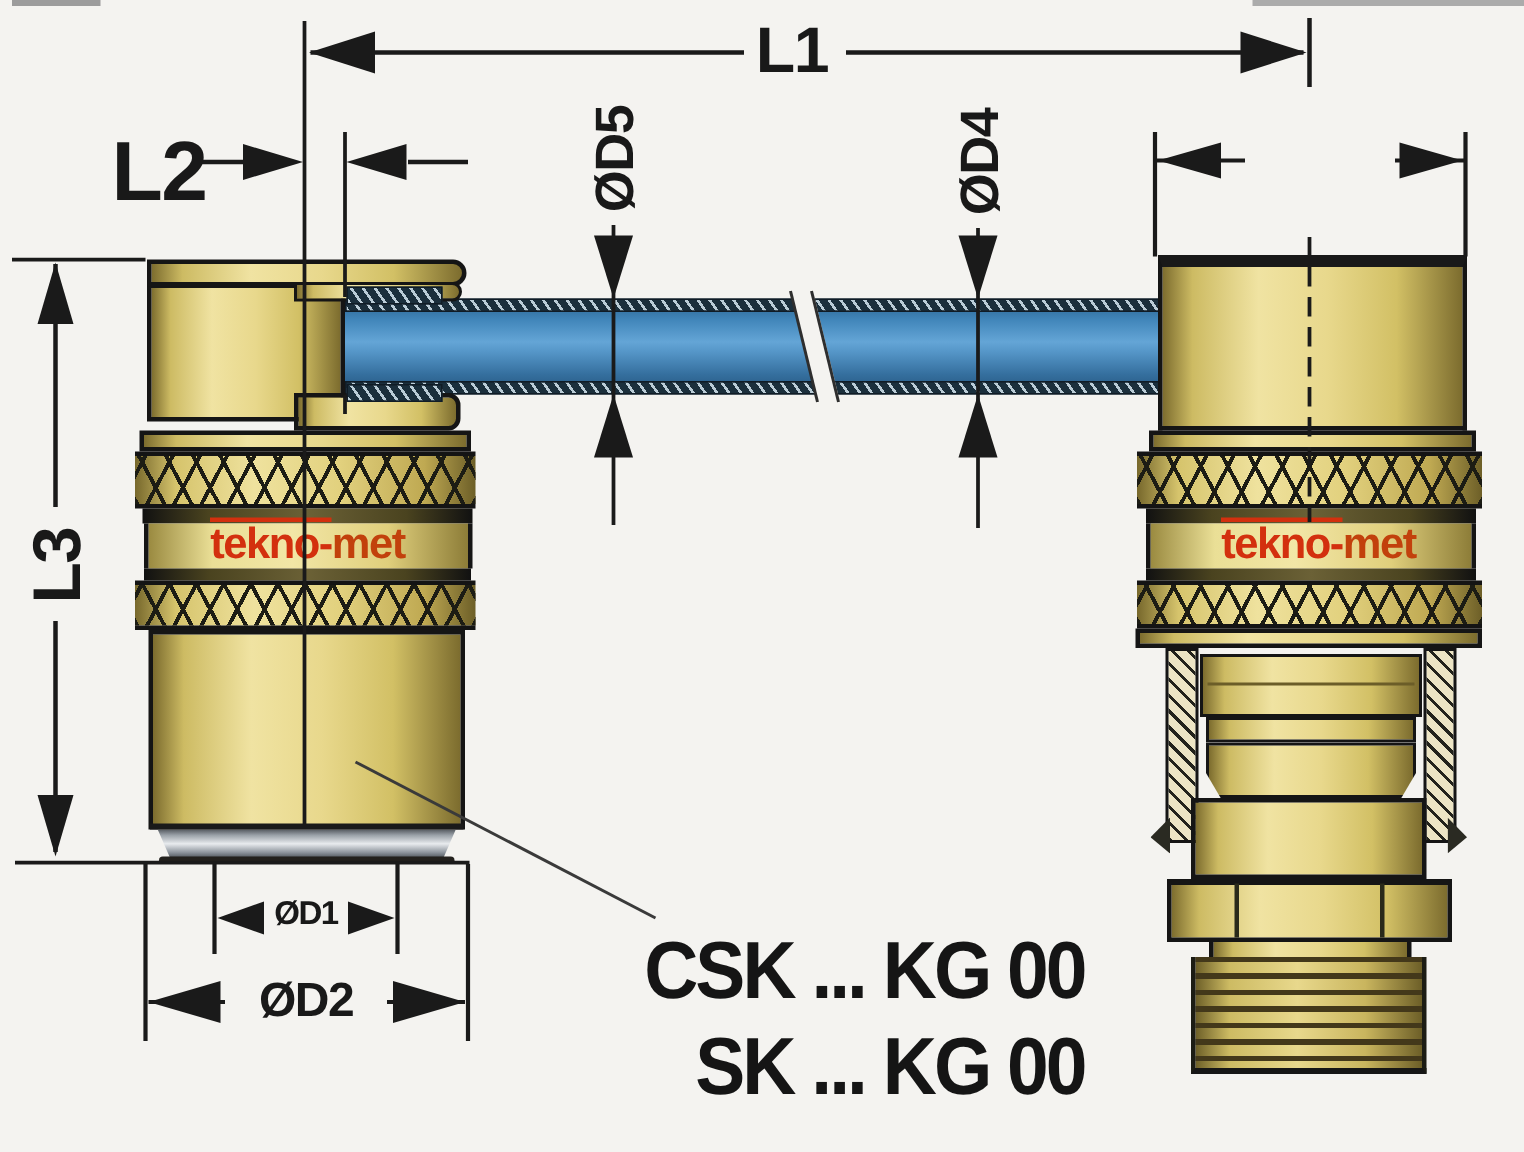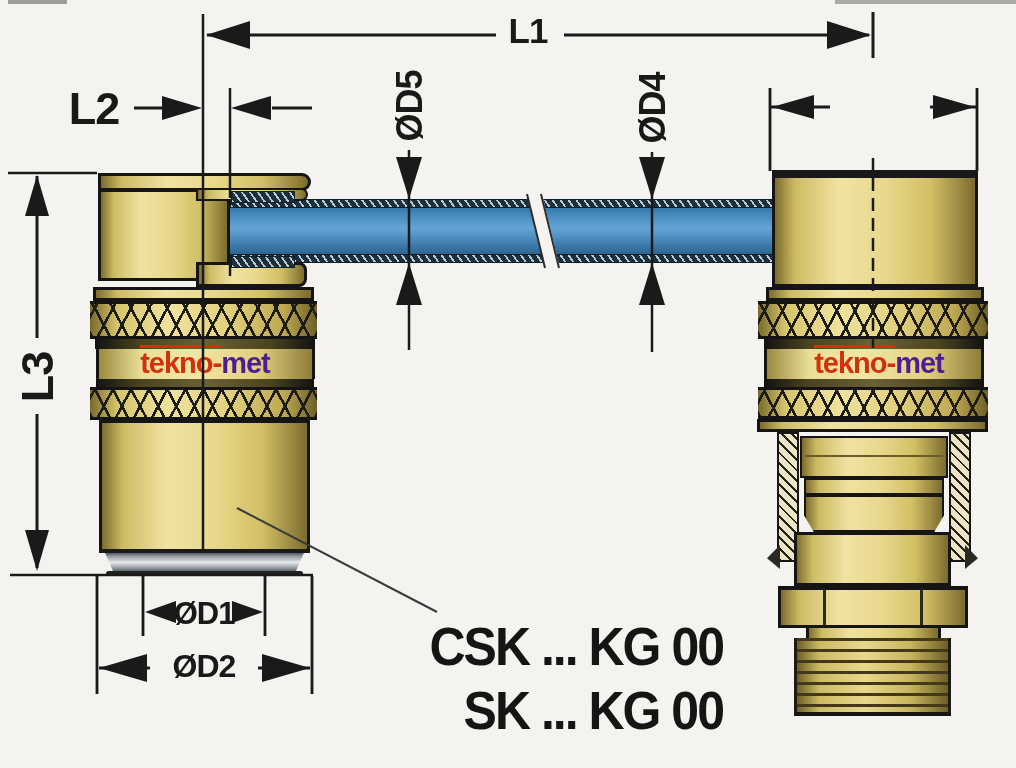--- a/index.html
+++ b/index.html
@@ -21,21 +21,21 @@
       repeating-linear-gradient(180deg,#43381a 0 3.5px,transparent 3.5px 11px),
       linear-gradient(90deg,#6d5f28 0%,#cdbb63 15%,#e8d88c 45%,#c9b55e 75%,#6d5f28 100%);
     border-left:3px solid #1c1c14;border-right:3px solid #1c1c14;border-bottom:4px solid #161616;box-sizing:border-box;}
   .tubeFill{background:linear-gradient(180deg,#2a628f 0%,#4287bb 22%,#64a5d6 45%,#5697c9 55%,#356f9e 80%,#24567f 100%);}
   
   .dim{color:#191919;font-weight:700;text-align:center;letter-spacing:-1px;line-height:1;z-index:40;}
   .rot{display:flex;align-items:center;justify-content:center;transform:rotate(-90deg);}
   .partnum{color:#151515;font-weight:700;text-align:right;letter-spacing:-2px;transform:scaleY(1.08);transform-origin:center;z-index:40;white-space:nowrap;}
   .logo{display:flex;align-items:flex-end;justify-content:center;z-index:15;font-weight:800;font-size:29px;letter-spacing:-1px;line-height:1;white-space:nowrap;}
   .logo .red{color:#d3300e;border-top:3px solid #d3300e;padding-top:1px;}
-  .logo .dark{color:#4c1d95;margin-top:48px;}
+  .logo .dark{color:#c2410c;margin-top:48px;}
   svg.overlay{position:absolute;left:0;top:0;z-index:30;pointer-events:none;}
 </style>
 </head>
 <body>
 
 <div id="canvas">
 
   <div class="abs" style="left:8px;top:0;width:59px;height:4px;background:#9c9c9c;"></div>
   <div class="abs" style="left:835px;top:0;width:181px;height:4px;background:#ababab;"></div>
 
@@ -136,24 +136,24 @@
       <polygon points="652,263 639,305 665,305"></polygon>
       <polygon points="772,107 814,95 814,119"></polygon>
       <polygon points="975,107 933,95 933,119"></polygon>
       <polygon points="145,612 176,601 176,623"></polygon>
       <polygon points="263,612 232,601 232,623"></polygon>
       <polygon points="99,668 147,654 147,682"></polygon>
       <polygon points="310,668 262,654 262,682"></polygon>
     </g>
   </svg>
 
-  <div class="abs dim" style="left:478px;top:13px;width:100px;font-size:35px;">L1</div>
-  <div class="abs dim" style="left:44px;top:86px;width:100px;font-size:45px;">L2</div>
+  <div class="abs dim" style="left:478px;top:13px;width:100px;font-size:43px;">L1</div>
+  <div class="abs dim" style="left:56px;top:86px;width:100px;font-size:56px;">L2</div>
   <div class="abs dim rot" style="left:2px;top:342px;width:70px;height:70px;font-size:45px;">L3</div>
   <div class="abs dim rot" style="left:360px;top:58px;width:100px;height:96px;font-size:36px;">ØD5</div>
   <div class="abs dim rot" style="left:603px;top:60px;width:100px;height:96px;font-size:36px;">ØD4</div>
-  <div class="abs dim" style="left:154px;top:598px;width:100px;font-size:31px;">ØD1</div>
+  <div class="abs dim" style="left:154px;top:598px;width:100px;font-size:22px;">ØD1</div>
   <div class="abs dim" style="left:133px;top:650px;width:142px;font-size:32px;">ØD2</div>
 
   <div class="abs partnum" style="left:380px;top:618px;width:343px;font-size:50px;">CSK ... KG 00</div>
   <div class="abs partnum" style="left:380px;top:682px;width:343px;font-size:50px;">SK ... KG 00</div>
 
 </div>
 
 </body></html>

